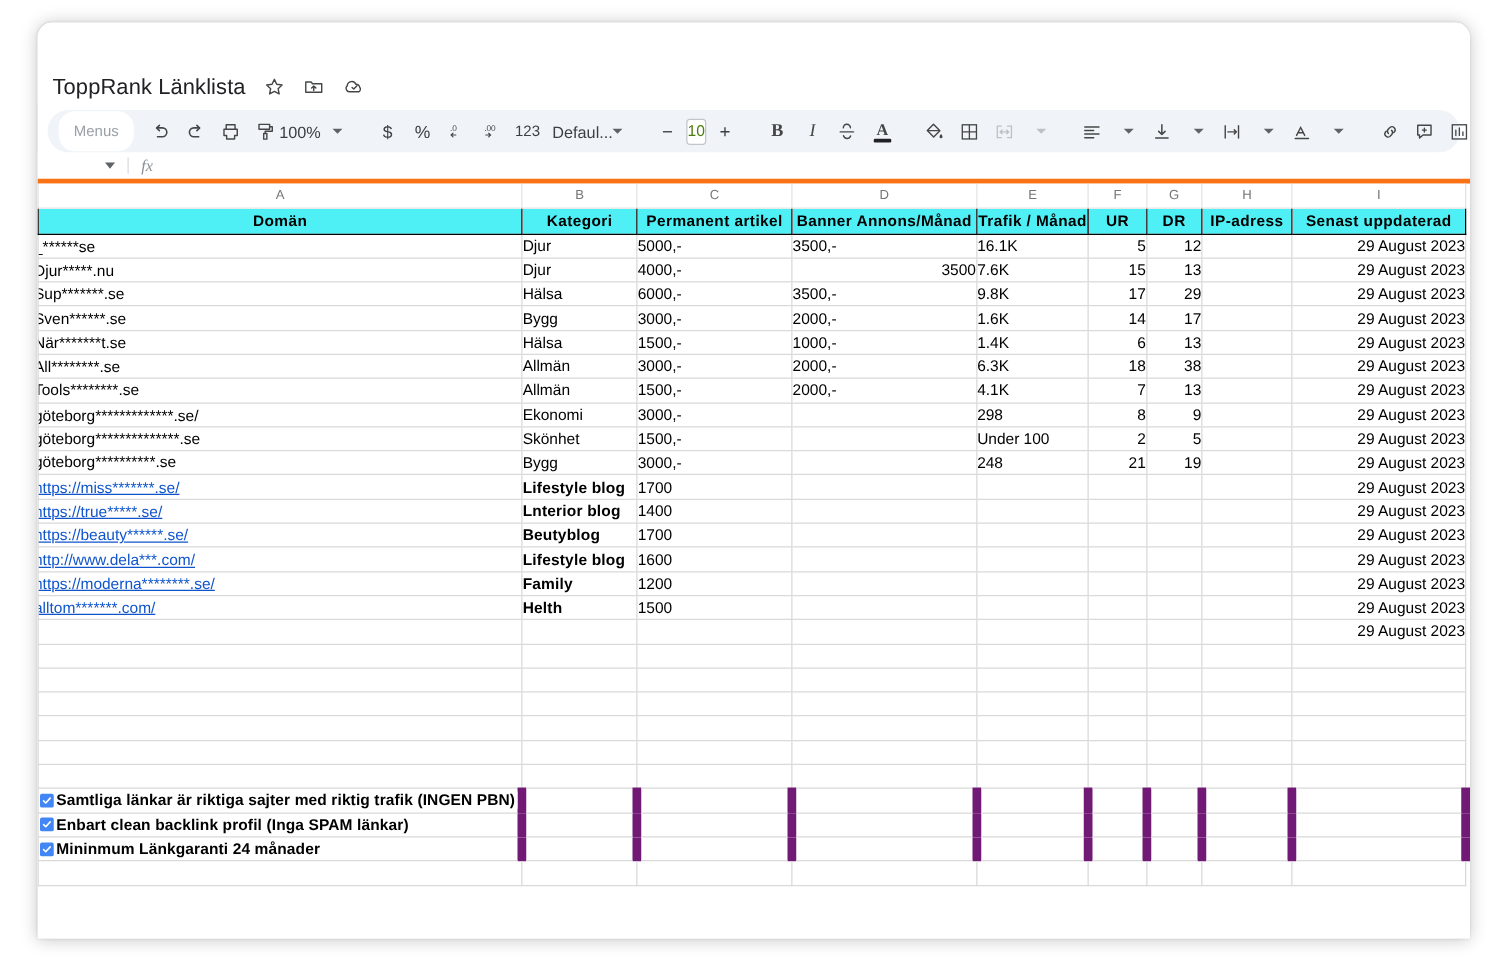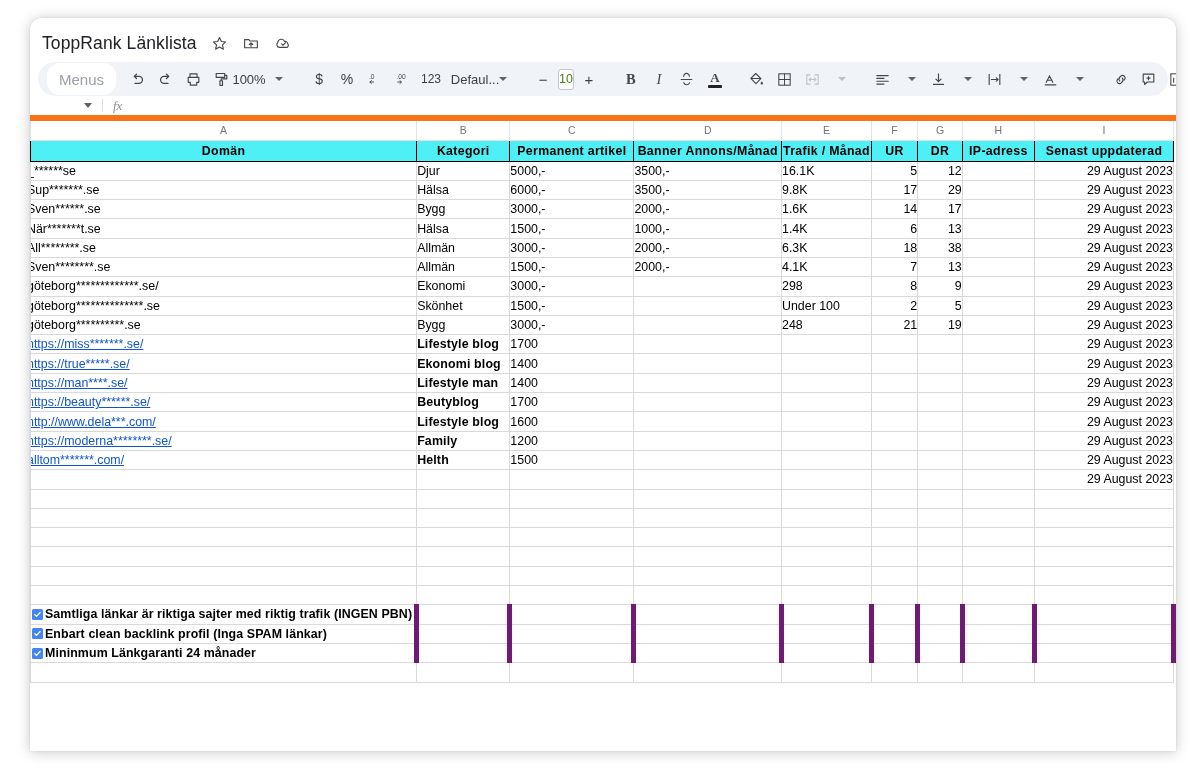--- a/index.html
+++ b/index.html
@@ -14,21 +14,21 @@
     left: 30px; top: 18px;
     width: 1146px; height: 733px;
     background: #ffffff;
     border-radius: 12px 12px 0 0;
     box-shadow: 0 1px 14px rgba(0,0,0,0.22), 0 0 2px rgba(0,0,0,0.12);
     overflow: hidden;
   }
 
   
   .titlebar { padding: 12px 0 0 12px; background: #fff; }
-  .title-row { display: flex; align-items: center; gap: 13px; height: 26px; }
+  .title-row { display: flex; align-items: center; gap: 13px; height: 26px; margin-top: 26px; }
   .doc-title {
     font-size: 17.5px; color: #202124; letter-spacing: .1px;
     white-space: nowrap;
   }
   .title-icon {
     width: 19px; height: 19px; color: #444746;
     display: flex; align-items: center; justify-content: center;
   }
   .title-icon svg { display: block; }
 
@@ -48,41 +48,41 @@
   .tb-btn {
     height: 26px; min-width: 26px;
     display: flex; align-items: center; justify-content: center;
     border-radius: 4px; color: #444746; font-size: 13px;
     padding: 0 4px; white-space: nowrap; cursor: default;
   }
   .tb-btn svg { display: block; }
   .menus-chip {
     background: #fff; border-radius: 13px; height: 26px;
     display: flex; align-items: center; padding: 16px 12px;
-    font-size: 15px; color: #9aa0a6; margin-right: 6px;
+    font-size: 12px; color: #9aa0a6; margin-right: 6px;
   }
   .tb-sep { width: 1px; height: 18px; background: #c7cdd4; margin: 0 6px; }
   .tb-text { font-size: 13px; color: #3c4043; }
   .caret { width: 0; height: 0; border-left: 4px solid transparent; border-right: 4px solid transparent;
            border-top: 4.5px solid #5f6368; margin-left: 3px; }
   .fontbox { font-size: 13px; color: #3c4043; padding: 0 2px 0 6px; }
   .fsbox {
     border: 1px solid #c0c6cc; border-radius: 3px; width: 28px; height: 21px;
     display: flex; align-items: center; justify-content: center;
     font-size: 12.5px; color: #4d7c0f; background: #fff;
   }
   .tb-dis { color: #bdc1c6; }
   .ulabel { font-size: 14.5px; font-weight: 700; line-height: 1; }
   .underbar { width: 14px; height: 3px; background: #202124; margin-top: 1px; border-radius: 1px; }
   .tb-stack { display: flex; flex-direction: column; align-items: center; justify-content: center; }
 
   
   .formulabar {
     display: flex; align-items: center; height: 25px;
-    border-bottom: 6px solid #f97316; padding-left: 54px; gap: 10px;
+    border-bottom: 4px solid #f97316; padding-left: 54px; gap: 10px;
     background: #fff;
   }
   .namebox-caret { width: 0; height: 0; border-left: 4px solid transparent;
     border-right: 4px solid transparent; border-top: 5px solid #5f6368; }
   .fb-div { width: 1px; height: 13px; background: #dadce0; }
   .fx { font-size: 13px; color: #8a8f94; font-style: italic;
         font-family: "Liberation Serif", serif; }
 
   
   .gridwrap { position: relative; background: #fff; }
@@ -114,21 +114,21 @@
   .num { text-align: right; padding-right: 4px; }
   .bold { font-weight: 700; letter-spacing: .15px; }
   .lnk {
     color: #1155cc; text-decoration: underline;
   }
   .clip-left { text-indent: -4px; }
 
   
   .footrow td {
     height: 19.3px;
-    border-right: 5px solid #701a75; border-bottom: 1px solid #d9d9d9;
+    border-right: 7px solid #701a75; border-bottom: 1px solid #d9d9d9;
     font-size: 12.4px; color: #000; padding: 0;
     white-space: nowrap;
   }
   .footrow td:first-child { border-left: 1px solid #d9d9d9; }
   .foot-cell { position: relative; overflow: visible; }
   .foot-inner { display: flex; align-items: center; gap: 2px; position: relative; z-index: 3; }
   .cbx {
     width: 11px; height: 11px; flex: 0 0 11px;
     background: #4285f4; border-radius: 1.5px;
     display: flex; align-items: center; justify-content: center;
@@ -382,20 +382,31 @@
             <td>Djur</td>
             <td>5000,-</td>
             <td>3500,-</td>
             <td>16.1K</td>
             <td class="num">5</td>
             <td class="num">12</td>
             <td></td>
             <td class="num">29 August 2023</td>
           </tr>
           <tr class="datarow">
+            <td class="clip-left">Djur*****.nu</td>
+            <td>Djur</td>
+            <td>4000,-</td>
+            <td class="num">3500</td>
+            <td>7.6K</td>
+            <td class="num">15</td>
+            <td class="num">13</td>
+            <td></td>
+            <td class="num">29 August 2023</td>
+          </tr>
+          <tr class="datarow">
             <td class="clip-left">Sup*******.se</td>
             <td>Hälsa</td>
             <td>6000,-</td>
             <td>3500,-</td>
             <td>9.8K</td>
             <td class="num">17</td>
             <td class="num">29</td>
             <td></td>
             <td class="num">29 August 2023</td>
           </tr>
@@ -426,21 +437,21 @@
             <td>Allmän</td>
             <td>3000,-</td>
             <td>2000,-</td>
             <td>6.3K</td>
             <td class="num">18</td>
             <td class="num">38</td>
             <td></td>
             <td class="num">29 August 2023</td>
           </tr>
           <tr class="datarow">
-            <td class="clip-left">Sven********.se</td>
+            <td class="clip-left">Tools********.se</td>
             <td>Allmän</td>
             <td>1500,-</td>
             <td>2000,-</td>
             <td>4.1K</td>
             <td class="num">7</td>
             <td class="num">13</td>
             <td></td>
             <td class="num">29 August 2023</td>
           </tr>
           <tr class="datarow">
@@ -482,32 +493,21 @@
             <td>1700</td>
             <td></td>
             <td></td>
             <td class="num"></td>
             <td class="num"></td>
             <td></td>
             <td class="num">29 August 2023</td>
           </tr>
           <tr class="datarow">
             <td class="clip-left"><span class="lnk">https://true*****.se/</span></td>
-            <td class="bold">Ekonomi blog</td>
-            <td>1400</td>
-            <td></td>
-            <td></td>
-            <td class="num"></td>
-            <td class="num"></td>
-            <td></td>
-            <td class="num">29 August 2023</td>
-          </tr>
-          <tr class="datarow">
-            <td class="clip-left"><span class="lnk">https://man****.se/</span></td>
-            <td class="bold">Lifestyle man</td>
+            <td class="bold">Lnterior blog</td>
             <td>1400</td>
             <td></td>
             <td></td>
             <td class="num"></td>
             <td class="num"></td>
             <td></td>
             <td class="num">29 August 2023</td>
           </tr>
           <tr class="datarow">
             <td class="clip-left"><span class="lnk">https://beauty******.se/</span></td>

